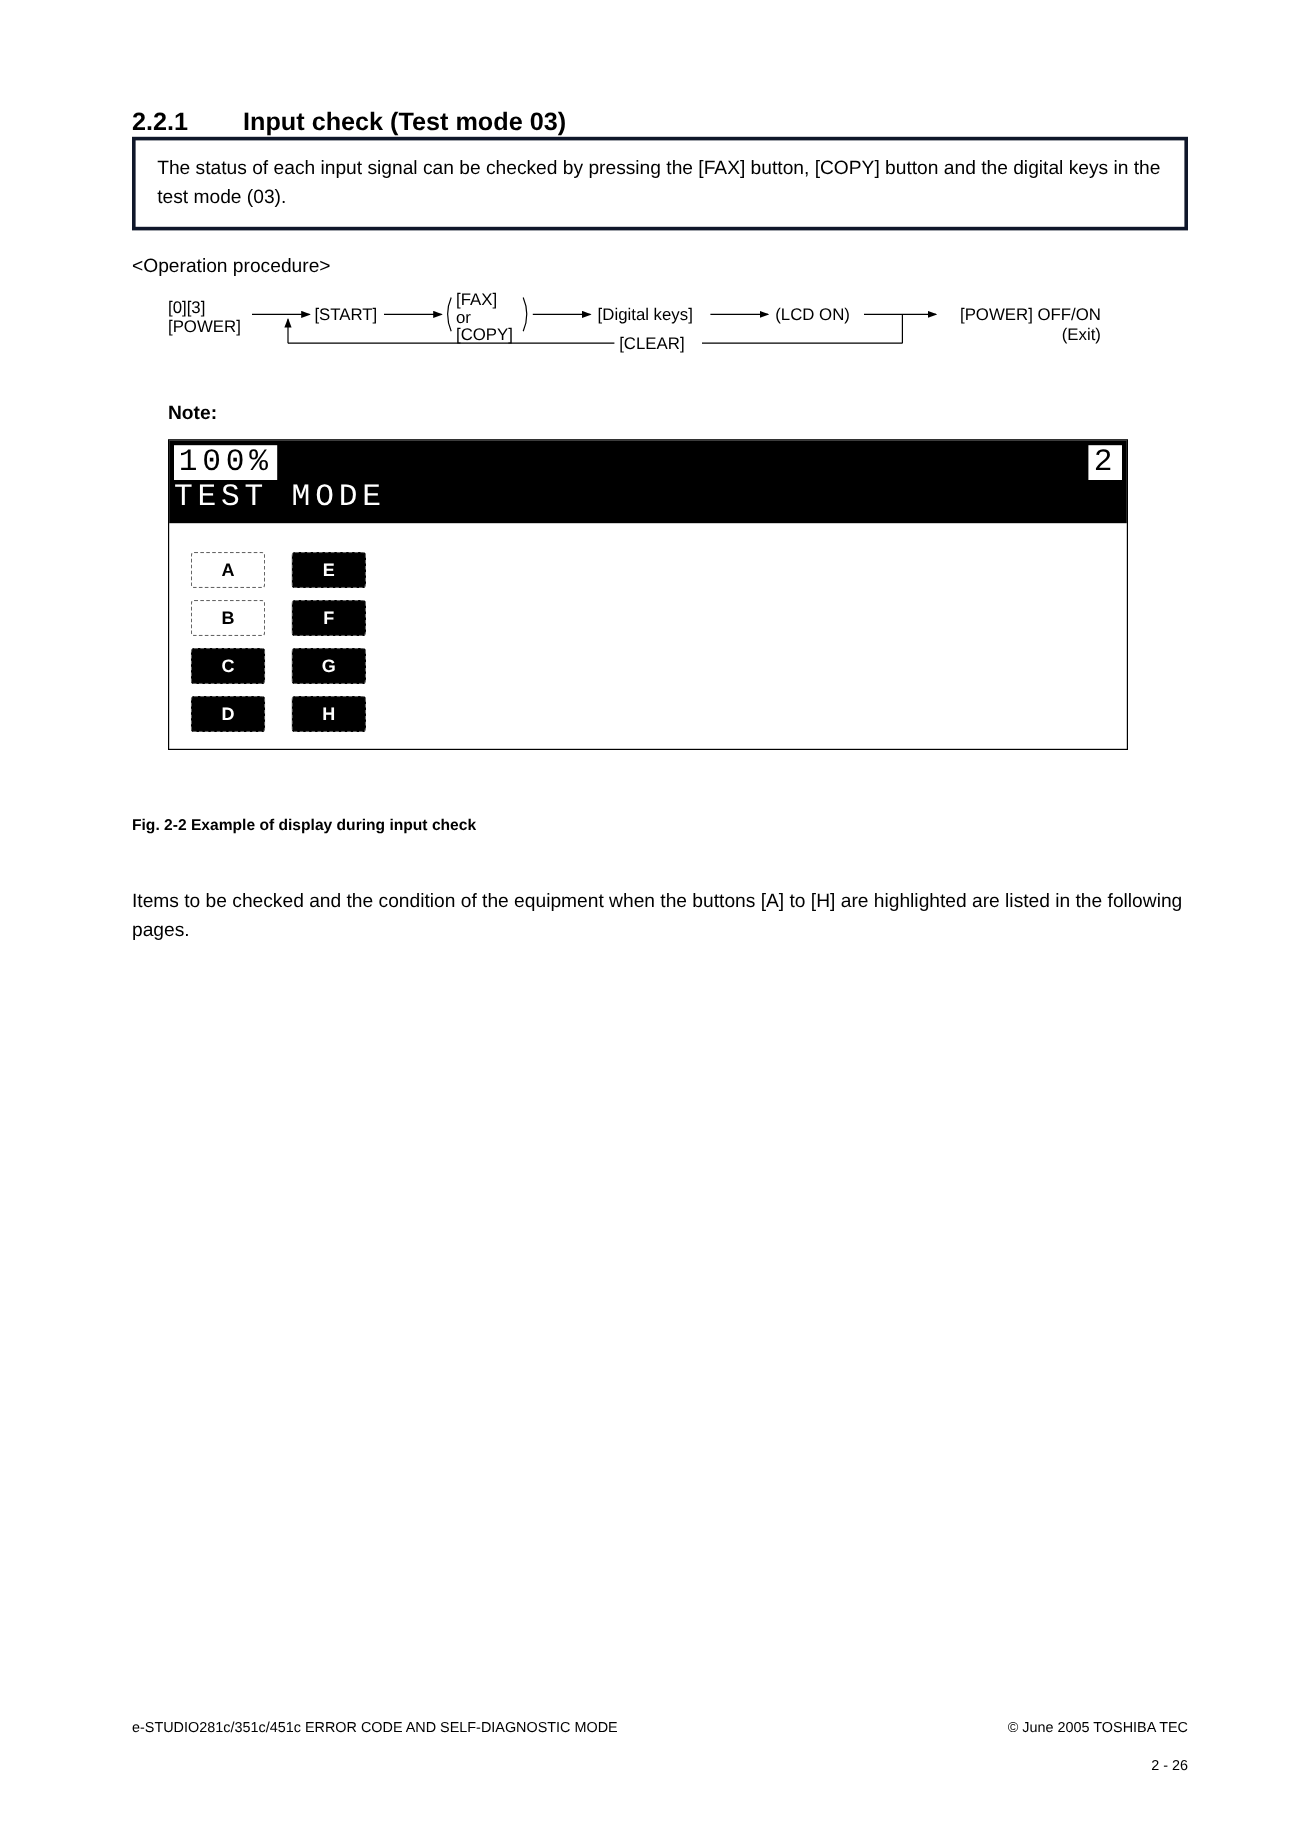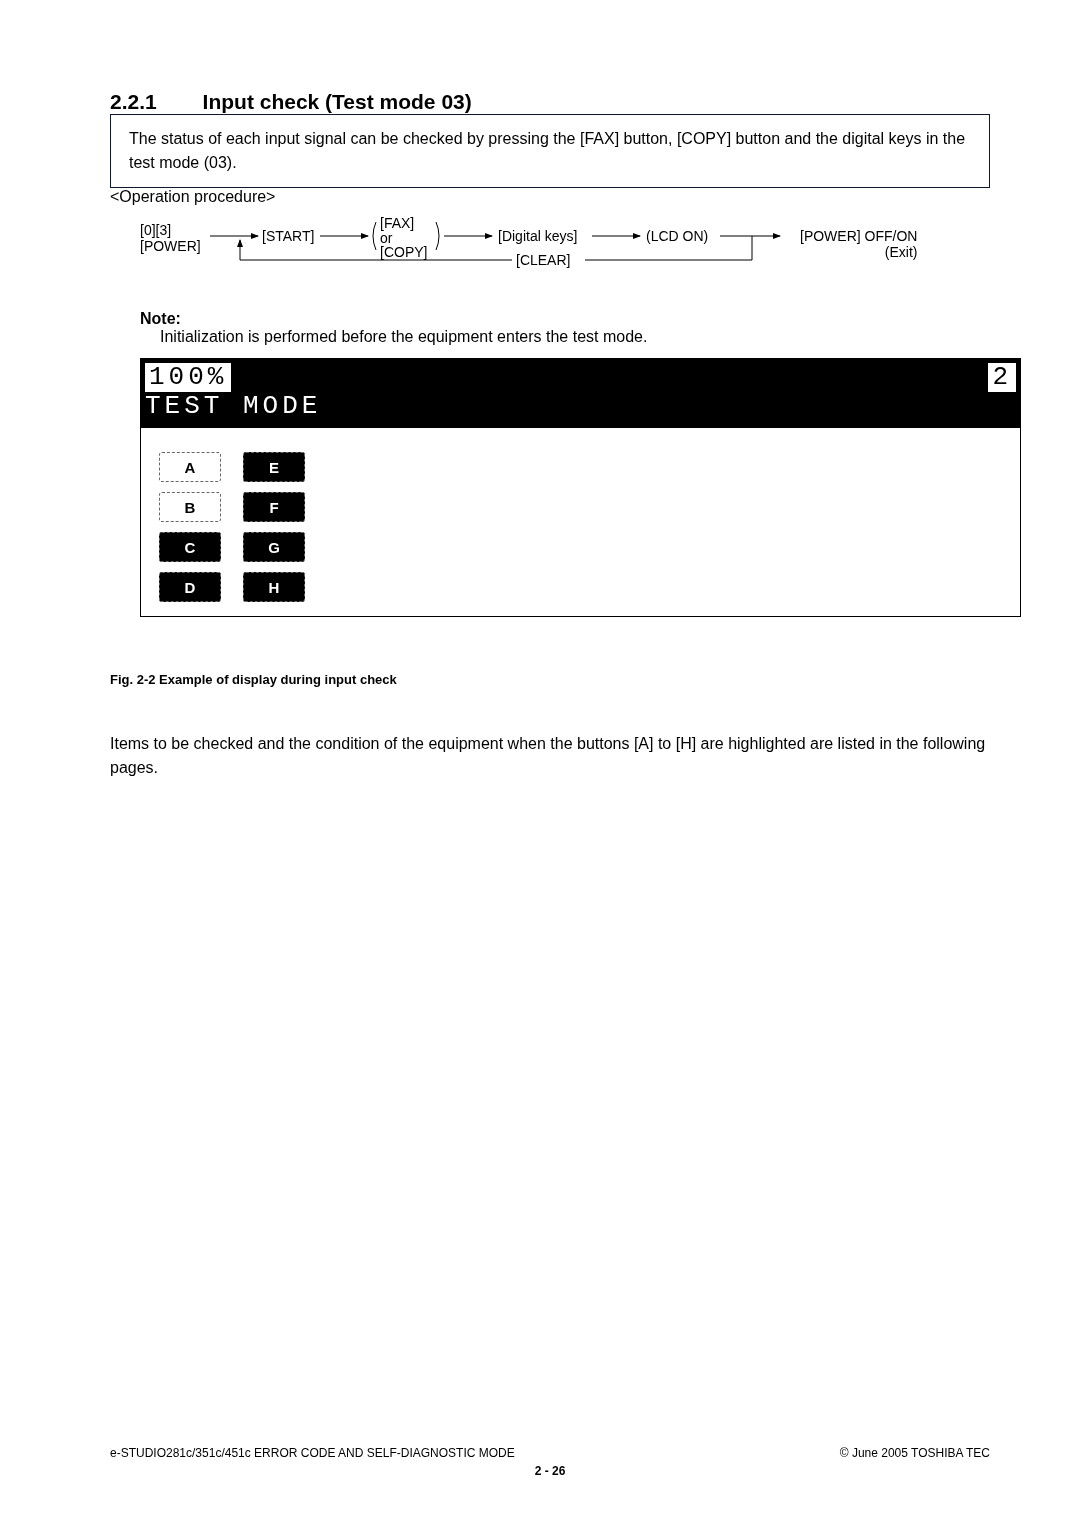--- a/index.html
+++ b/index.html
@@ -9,41 +9,42 @@
     width: 1080px;
     height: 1528px;
     position: relative;
     padding: 90px 90px 50px 110px;
     font-size: 16px;
     color: #000;
   }
   .section-header { font-size: 21px; font-weight: bold; }
   .section-num { display: inline-block; margin-right: 40px; }
   .status-box {
-    border: 1px solid #0f172a;
+    border: 3px solid #0f172a;
     padding: 12px 18px;
+    margin-bottom: 22px;
     line-height: 1.5;
   }
   .op-proc { margin-bottom: 14px; }
   .flow {
     position: relative;
     height: 72px;
     margin-left: 30px;
     margin-bottom: 18px;
     font-size: 14px;
   }
   .flow .node { position: absolute; white-space: nowrap; text-align: left; }
   .flow svg { position: absolute; left: 0; top: 0; }
   .note-block { margin-left: 30px; margin-bottom: 12px; }
   .note-label { font-weight: bold; }
   .note-text { margin-left: 20px; }
   .lcd {
     border: 1px solid #000;
     margin-left: 30px;
-    width: 881px;
+    width: 800px;
   }
   .lcd-top {
     background: #000;
     color: #fff;
     font-family: "Courier New", monospace;
     font-size: 26px;
     padding: 4px 4px 8px 4px;
     line-height: 1.1;
     letter-spacing: 4px;
   }
@@ -76,21 +77,21 @@
     margin-top: 55px;
     margin-bottom: 45px;
   }
   .para { line-height: 1.5; }
   .footer {
     position: absolute;
     left: 110px; right: 90px; bottom: 50px;
     font-size: 12px;
   }
   .footer-row { display: flex; justify-content: space-between; }
-  .footer-center { text-align: center; margin-top: 4px; font-weight: bold; }
+  .footer-center { text-align: right; margin-top: 18px; }
 </style>
 </head>
 <body>
 
 <h2 class="section-header">
   <span class="section-num">2.2.1</span>
   <span>Input check (Test mode 03)</span>
 </h2>
 
 <div class="status-box">The status of each input signal can be checked by pressing the [FAX] button, [COPY] button and the digital keys in the test mode (03).</div>
@@ -140,21 +141,20 @@
   <div class="node" style="left:506px;top:8px;">(LCD ON)</div>
   <div class="node" style="left:660px;top:8px;text-align:right;">
     <div>[POWER] OFF/ON</div>
     <div>(Exit)</div>
   </div>
   <div class="node" style="left:376px;top:32px;">[CLEAR]</div>
 </div>
 
 <div class="note-block">
   <div class="note-label">Note:</div>
-  <div class="note-text">Initialization is performed before the equipment enters the test mode.</div>
 </div>
 
 <div class="lcd">
   <div class="lcd-top">
     <div class="row1">
       <span class="pct">100%</span>
       <span class="num">2</span>
     </div>
     <div>TEST MODE</div>
   </div>

